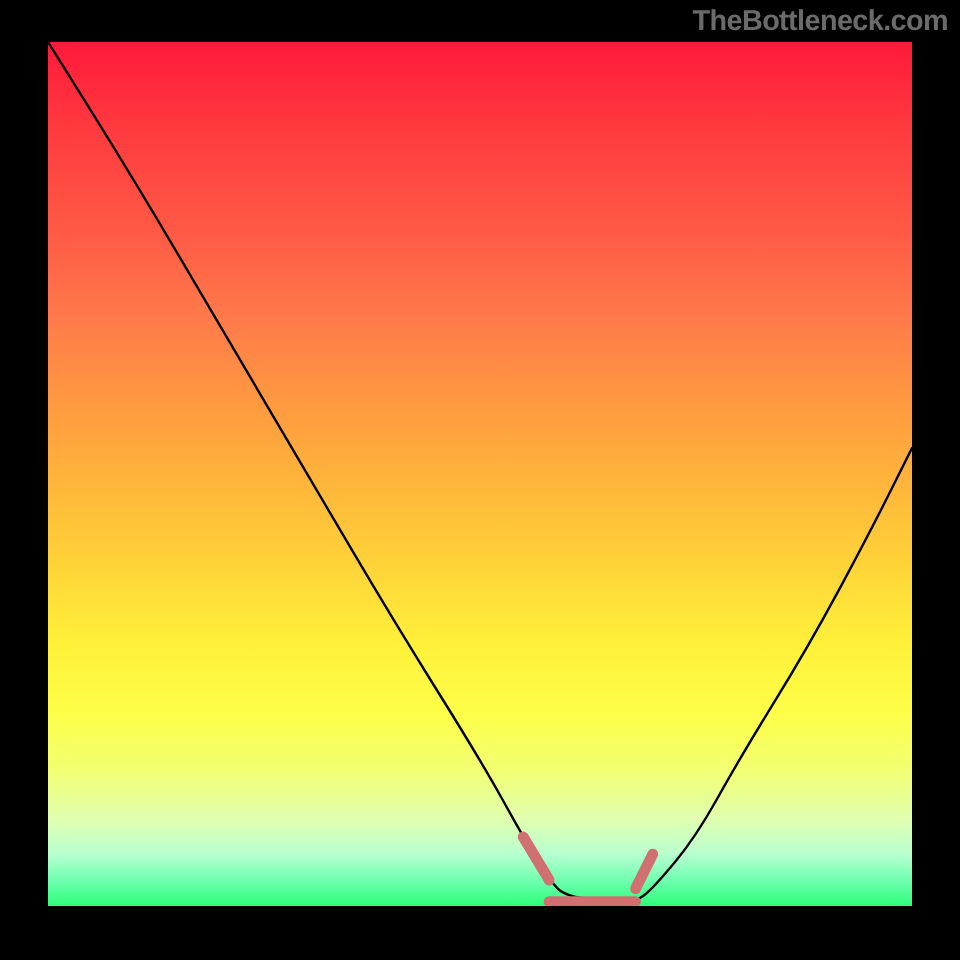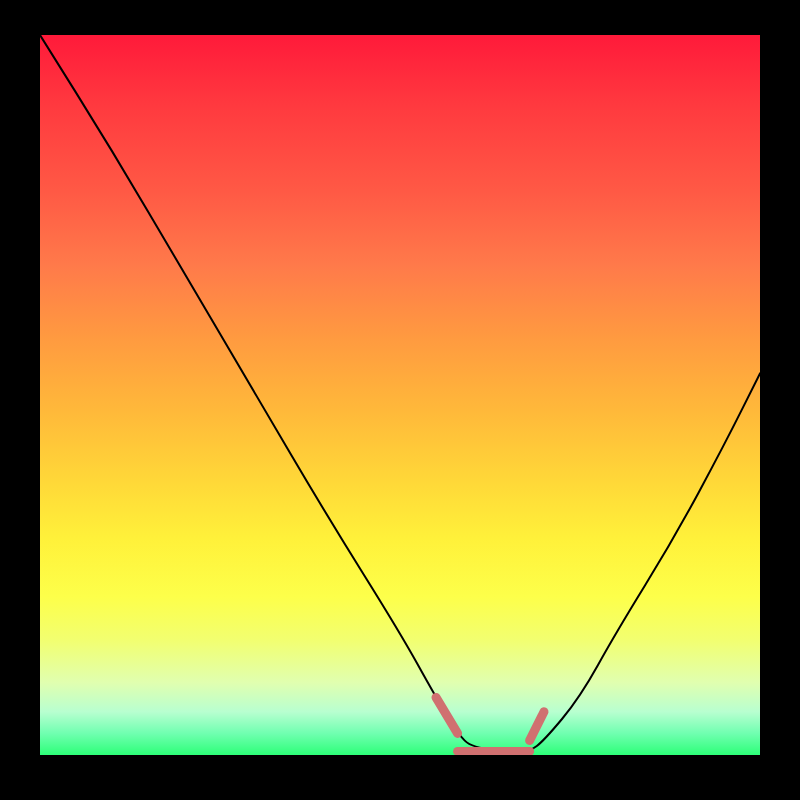--- a/index.html
+++ b/index.html
@@ -54,20 +54,21 @@
     position: absolute;
     left: 0; top: 0;
     width: 100%;
     height: 100%;
   }
 </style>
 </head>
 <body>
 
 <div class="container">
+  <div class="watermark">TheBottleneck.com</div>
   <div class="plot-area">
     <div class="gradient"></div>
     <svg class="curve" viewBox="0 0 720 720" preserveAspectRatio="none">
       <path id="main-curve" fill="none" stroke="#000" stroke-width="2" stroke-linecap="round" d="M 0 0 Q 0 0 36 57.60000000000002 Q 72 115.20000000000005 108 176.4 Q 144 237.59999999999997 180 298.79999999999995 Q 216 360 252 421.2 Q 288 482.4 324 540 Q 360 597.6 378 630 Q 396.00000000000006 662.4 406.8 680.4 Q 417.59999999999997 698.4 424.79999999999995 705.5999999999999 Q 432 712.8 453.6 714.5999999999999 Q 475.20000000000005 716.4 482.40000000000003 716.4 Q 489.6 716.4 496.79999999999995 711 Q 503.99999999999994 705.6 522 684 Q 540 662.4 558 630 Q 576 597.6 604.8 550.8 Q 633.6 504 658.8 457.2 Q 684 410.4 702 374.4 T 720 338.4"></path>
       <g id="highlights">
           <path d="M 396.00000000000006 662.4 L 417.59999999999997 698.4" stroke="#d07070" stroke-width="9" stroke-linecap="round" fill="none"></path>
           <path d="M 417.59999999999997 716.4 L 489.6 716.4" stroke="#d07070" stroke-width="9" stroke-linecap="round" fill="none"></path>
           <path d="M 489.6 705.6 L 503.99999999999994 676.8" stroke="#d07070" stroke-width="9" stroke-linecap="round" fill="none"></path>
         </g>
     </svg>

